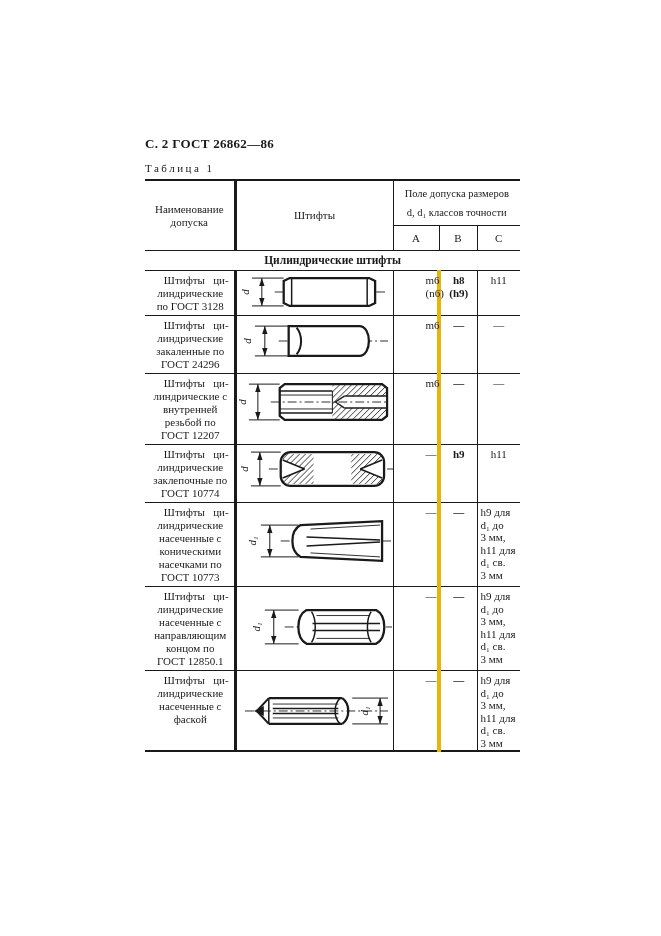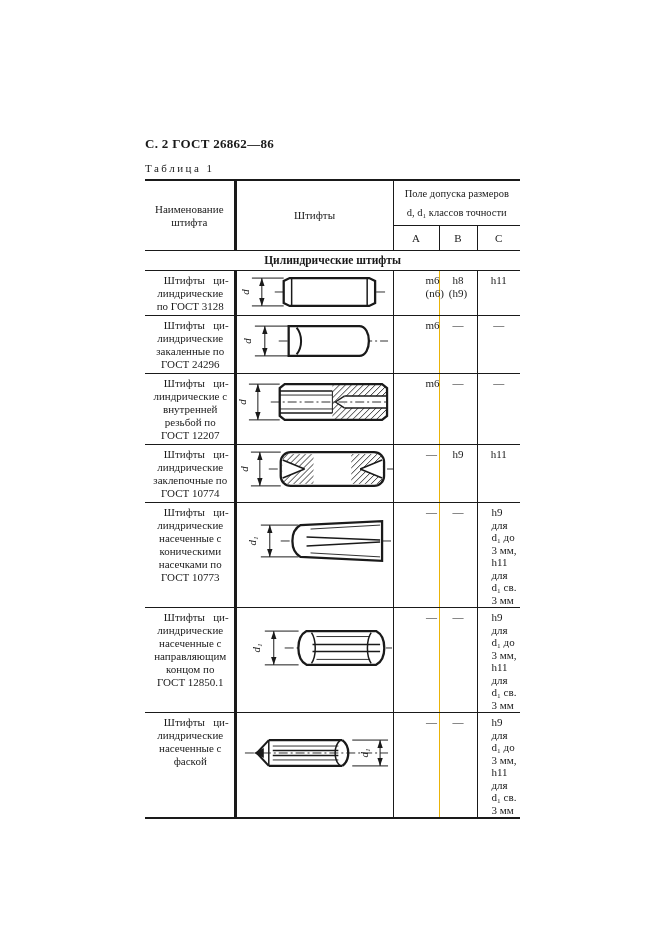--- a/index.html
+++ b/index.html
@@ -21,24 +21,24 @@
   thead th.b-med{border-left:1.5px solid #1a1a1a;}
   thead th.b-thin{border-left:1px solid #1a1a1a;}
   thead th.tol-group{font-size:10.5px;line-height:19px;height:42px;border-bottom:1px solid #1a1a1a;}
   thead tr.classes th{height:22px;border-bottom:1.5px solid #1a1a1a;font-size:11px;}
   tr.section td{border-bottom:1px solid #1a1a1a;text-align:center;font-weight:bold;
     font-size:11.5px;height:17px;vertical-align:middle;padding:1px 0;}
   tbody td{border-bottom:1px solid #1a1a1a;font-size:11px;line-height:13px;}
   td.cell-name{white-space:pre-line;text-indent:12px;padding:3px 2px 2px 4px;text-align:center;}
   td.cell-sketch{border-left:3px solid #1a1a1a;padding:0;}
   td.cell-a{border-left:1.5px solid #1a1a1a;padding-left:32px;}
-  td.cell-b{border-left:1px solid #eab308;}
+  td.cell-b{border-left:4px solid #eab308;font-weight:bold;}
   td.cell-c{border-left:1px solid #1a1a1a;}
   td.cell-a,td.cell-b,td.cell-c{text-align:center;white-space:pre-line;padding-top:3px;}
-  td.cell-c.left{text-align:left;padding-left:14px;line-height:12.5px;}
+  td.cell-c.left{text-align:left;padding-left:3px;line-height:12.5px;}
   .sketch-box{width:100%;height:100%;display:flex;align-items:center;justify-content:center;}
   svg.sk{display:block;}
   .sk .thick{stroke:#1a1a1a;stroke-width:2.3;fill:none;}
   .sk .t2{stroke:#1a1a1a;stroke-width:2;fill:none;}
   .sk .med{stroke:#1a1a1a;stroke-width:1.5;fill:none;}
   .sk .thin{stroke:#1a1a1a;stroke-width:1;fill:none;}
   .sk .hair{stroke:#1a1a1a;stroke-width:.9;fill:none;}
   .sk .cl{stroke:#1a1a1a;stroke-width:.9;fill:none;stroke-dasharray:9 3 2 3;}
   .sk .arr{fill:#1a1a1a;stroke:none;}
   .sk .whitefill{fill:#ffffff;}
@@ -56,21 +56,21 @@
       <colgroup>
         <col class="c1">
           <col class="c2">
           <col class="c3">
           <col class="c4">
           <col class="c5">
       </colgroup>
       <thead>
         <tr>
           <th rowspan="2" class="hdr-span">Наименование
-штифта</th>
+допуска</th>
           <th rowspan="2" class="hdr-span b-thick">Штифты</th>
           <th colspan="3" class="tol-group b-med">Поле допуска размеров
 d, d₁ классов точности</th>
         </tr>
         <tr class="classes">
           <th class="b-med">А</th>
           <th class="b-thin">В</th>
           <th class="b-thin">С</th>
         </tr>
       </thead>

